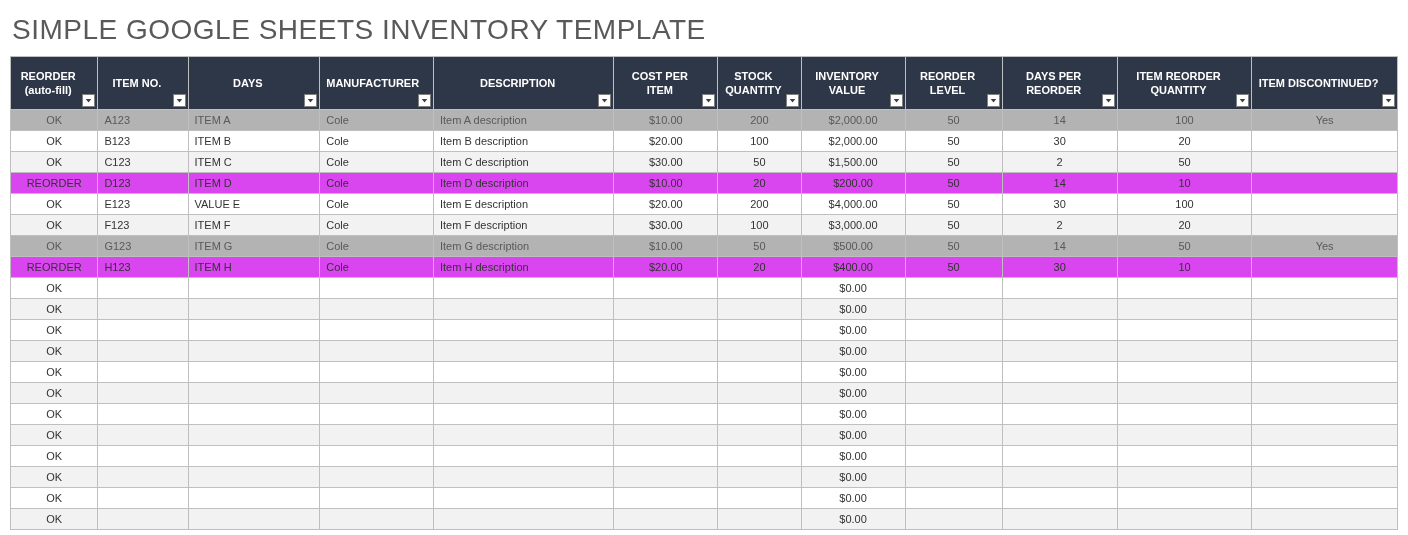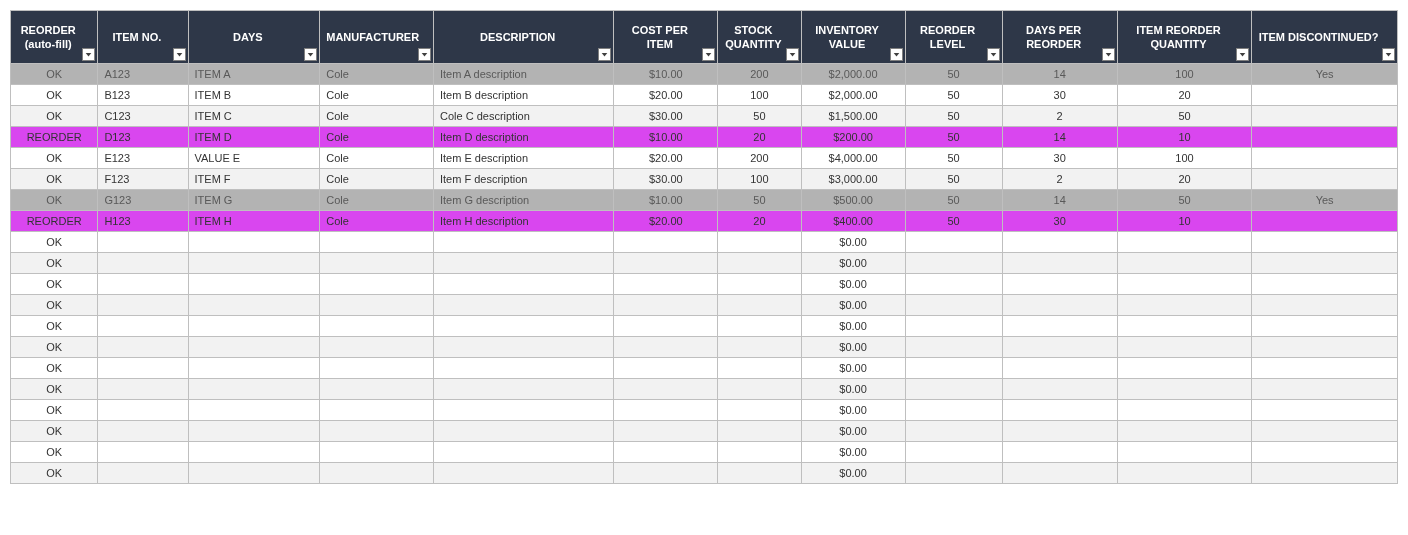--- a/index.html
+++ b/index.html
@@ -27,20 +27,21 @@
   col.c7{width:7.5%;}
   col.c8{width:7%;}
   col.c9{width:8.3%;}
   col.c10{width:9.7%;}
   col.c11{width:10.5%;}
 </style>
 </head>
 <body>
 
 <div class="wrap">
+  <div class="title">SIMPLE GOOGLE SHEETS INVENTORY TEMPLATE</div>
   <table>
     <colgroup>
       <col class="c0">
         <col class="c1">
         <col class="c2">
         <col class="c3">
         <col class="c4">
         <col class="c5">
         <col class="c6">
         <col class="c7">
@@ -140,21 +141,21 @@
           <td class="c-center">50</td>
           <td class="c-center">30</td>
           <td class="c-center">20</td>
           <td class="c-center"></td>
         </tr>
         <tr class="alt">
           <td class="c-center">OK</td>
           <td class="c-left">C123</td>
           <td class="c-left">ITEM C</td>
           <td class="c-left">Cole</td>
-          <td class="c-left">Cole C description</td>
+          <td class="c-left">Item C description</td>
           <td class="c-right">$30.00</td>
           <td class="c-center">50</td>
           <td class="c-right">$1,500.00</td>
           <td class="c-center">50</td>
           <td class="c-center">2</td>
           <td class="c-center">50</td>
           <td class="c-center"></td>
         </tr>
         <tr class="reorder">
           <td class="c-center">REORDER</td>

